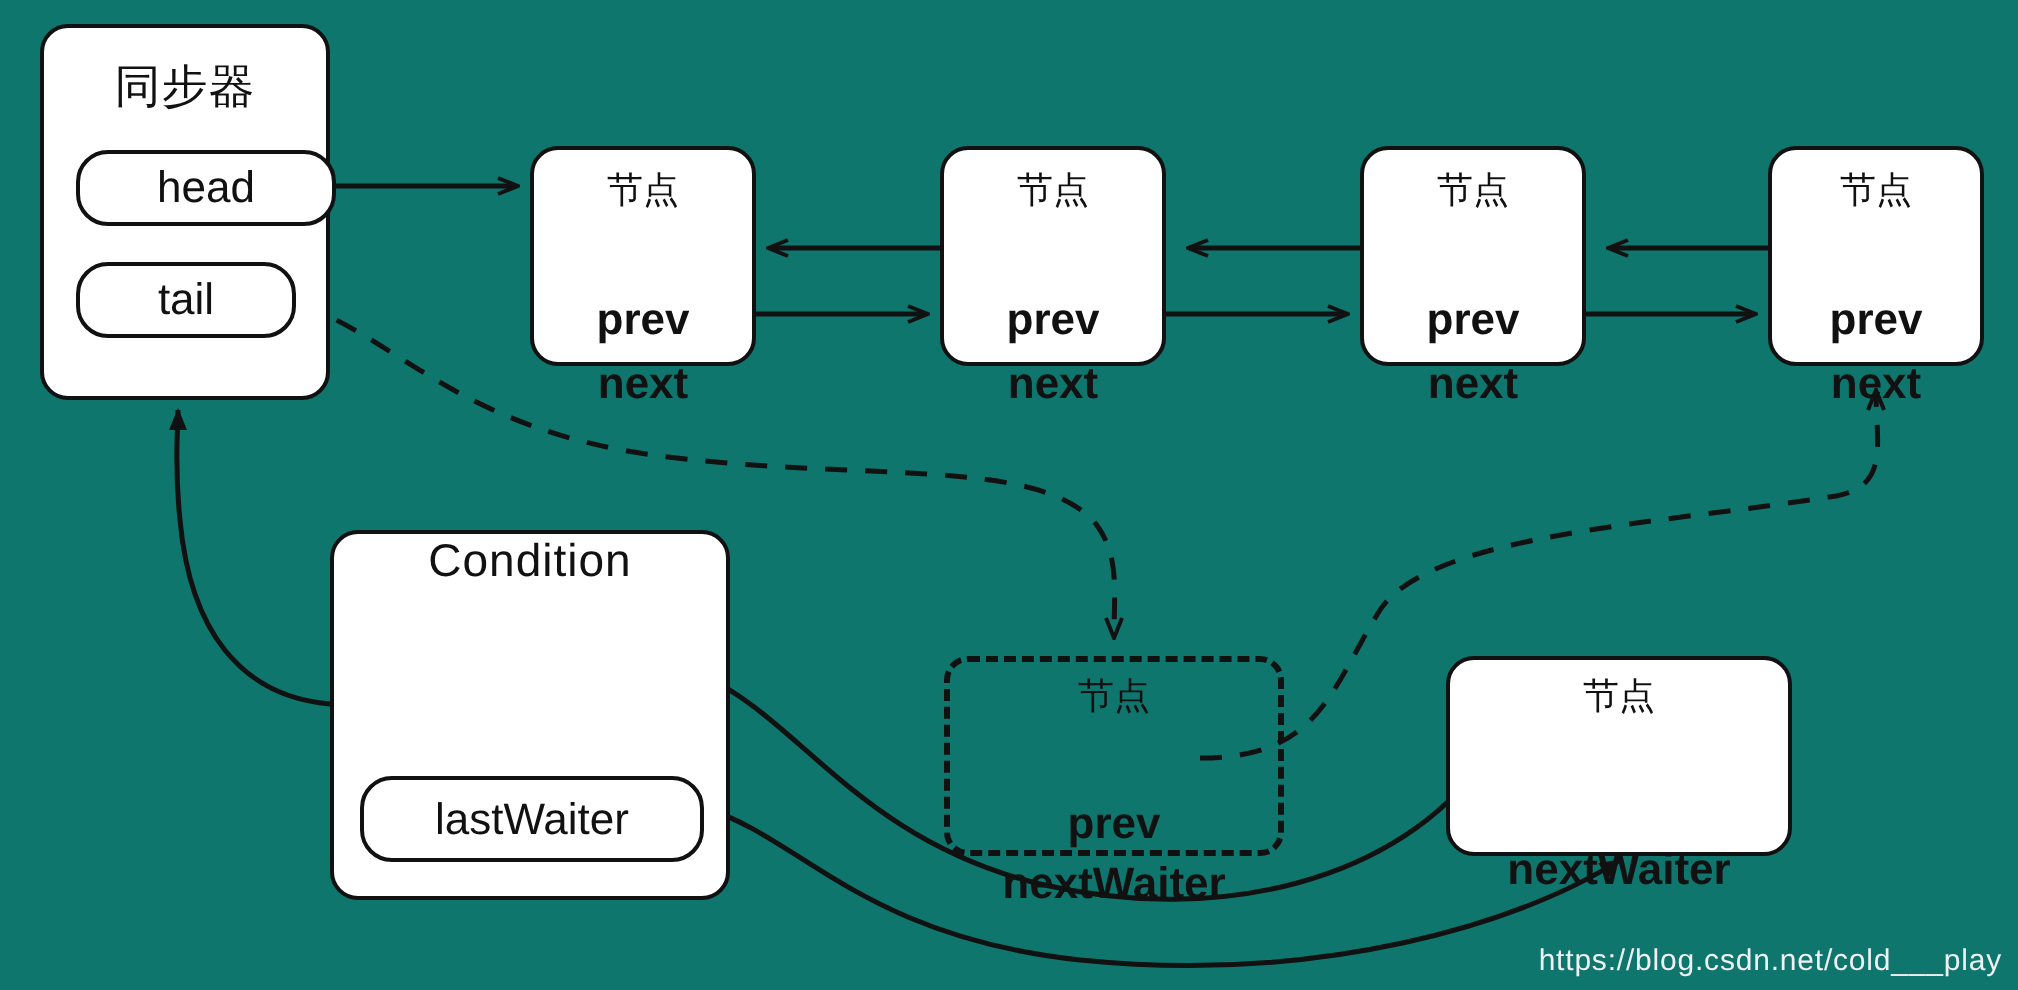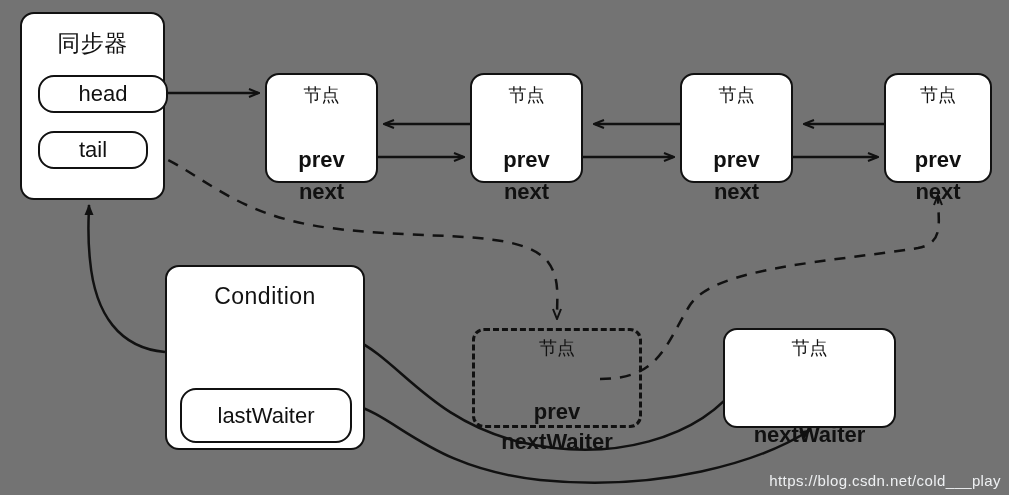--- a/index.html
+++ b/index.html
@@ -4,21 +4,21 @@
 <style>
   html, body {
     margin: 0;
     padding: 0;
     background: #ffffff;
   }
   #canvas {
     position: relative;
     width: 1009px;
     height: 495px;
-    background: #737373;
+    background: #0f766e;
     overflow: hidden;
     font-family: "Liberation Sans", "DejaVu Sans", sans-serif;
   }
   svg.layer {
     position: absolute;
     left: 0;
     top: 0;
     width: 1009px;
     height: 495px;
   }
@@ -163,23 +163,23 @@
       <div class="field" style="left:0; top:72px; width:100%;">next</div>
     </div>
 
     <div class="box" style="left:884px; top:73px; width:108px; height:110px;">
       <div class="node-head cjk" style="top:8px;">节点</div>
       <div class="field" style="left:0; top:40px; width:100%;">prev</div>
       <div class="field" style="left:0; top:72px; width:100%;">next</div>
     </div>
 
     <div class="box" style="left:165px; top:265px; width:200px; height:185px;">
-      <div class="box-title" style="margin-top:16px;">Condition</div>
+      <div class="box-title" style="margin-top:0;">Condition</div>
     </div>
-    <div class="pill" style="left:180px; top:388px; width:172px; height:55px;">
+    <div class="pill" style="left:180px; top:388px; width:172px; height:43px;">
       <span>lastWaiter</span>
     </div>
 
     <div class="box dashed" style="left:472px; top:328px; width:170px; height:100px;">
       <div class="node-head cjk" style="top:5px;">节点</div>
       <div class="field" style="left:0; top:36px; width:100%;">prev</div>
       <div class="field" style="left:0; top:66px; width:100%;">nextWaiter</div>
     </div>
 
     <div class="box" style="left:723px; top:328px; width:173px; height:100px;">

